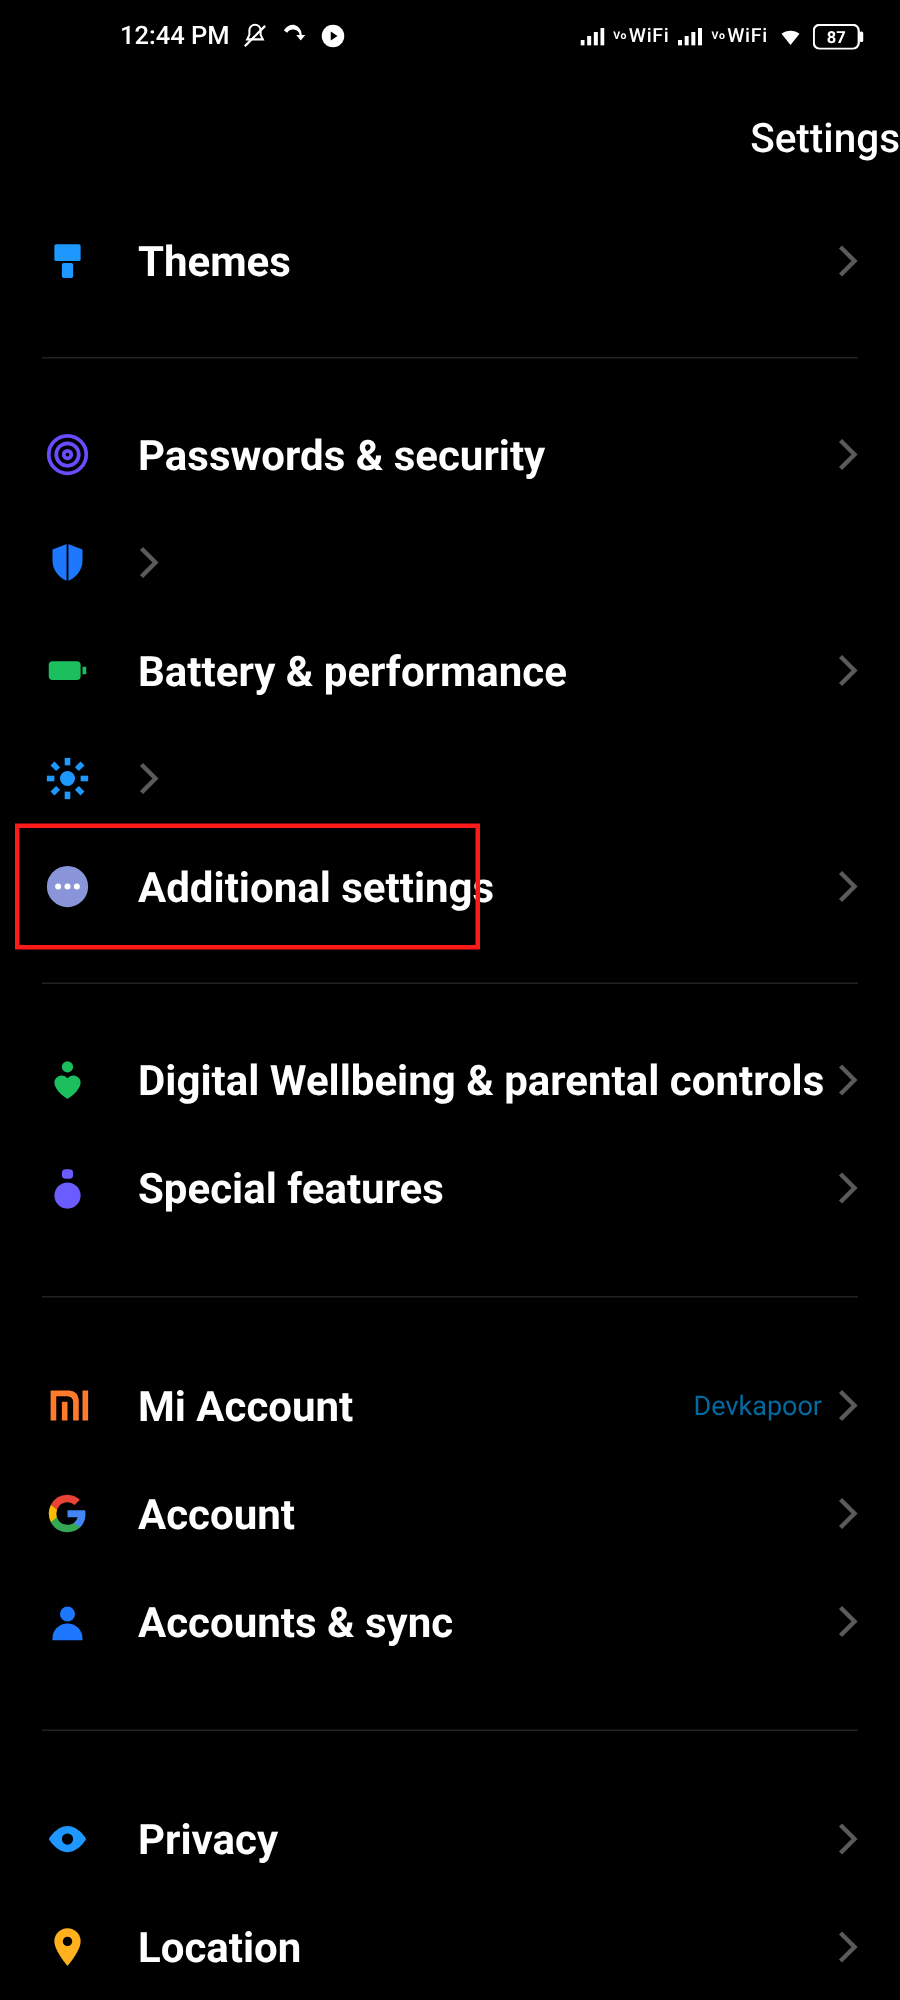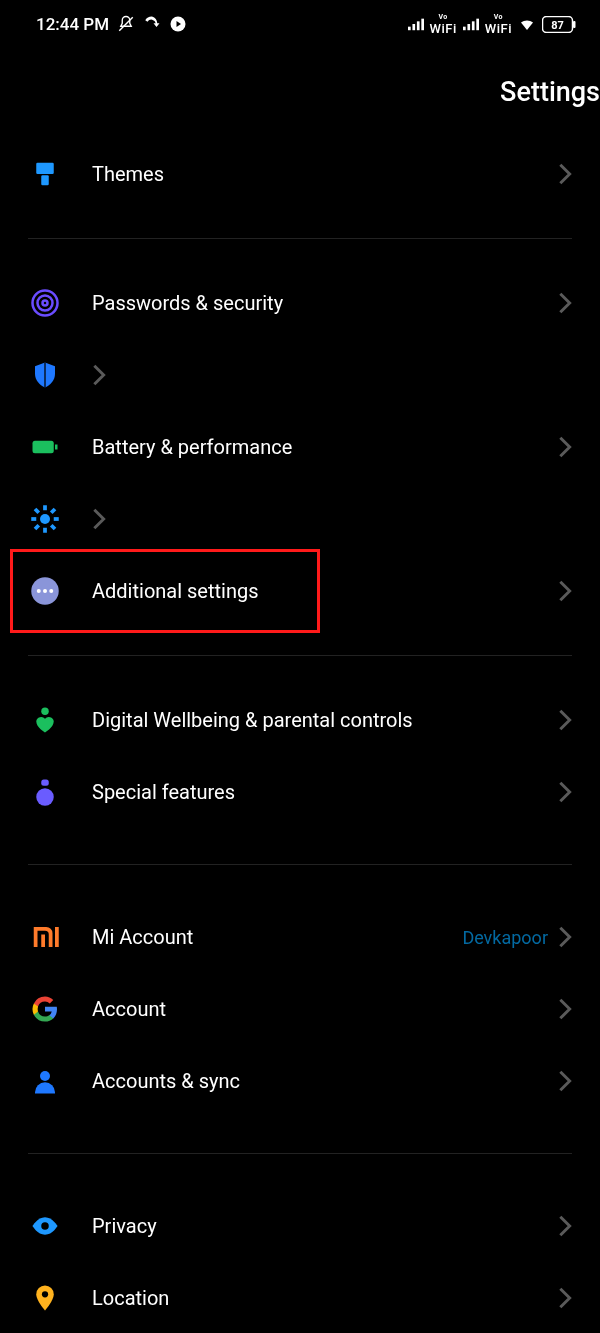--- a/index.html
+++ b/index.html
@@ -11,20 +11,21 @@
     font-family: -apple-system, "Segoe UI", Roboto, sans-serif;
     overflow: hidden;
   }
   .status-bar {
     height: 48px;
     display: flex;
     align-items: center;
     padding: 0 24px 0 36px;
     font-size: 17px;
     font-weight: 500;
+    margin-left: 44px;
   }
   .status-left { display: flex; align-items: center; gap: 8px; }
   .status-right { margin-left: auto; display: flex; align-items: center; gap: 6px; }
   .status-icon { width: 18px; height: 18px; display: inline-flex; align-items: center; justify-content: center; }
   .status-icon svg { width: 100%; height: 100%; }
 
   .page-title {
     text-align: right;
     font-size: 27px;
     font-weight: 500;
@@ -40,22 +41,22 @@
     padding: 0 28px 0 30px;
     position: relative;
   }
   .row .icon-slot {
     width: 62px;
     display: flex;
     align-items: center;
   }
   .row .icon-slot svg { width: 30px; height: 30px; }
   .row .label {
-    font-size: 20px;
-    font-weight: 400;
+    font-size: 28px;
+    font-weight: 700;
     flex: 1;
   }
   .row .trailing {
     font-size: 18px;
     color: #0369a1;
     margin-right: 10px;
   }
   .chevron {
     width: 14px; height: 24px;
     display: flex; align-items: center;
@@ -71,21 +72,21 @@
     width: 310px;
     border: 3px solid #ff1a1a;
     pointer-events: none;
   }
 
   .battery {
     display:inline-flex; align-items:center;justify-content:flex-end;
   }
 
   .sig-col {
-    display:flex; flex-direction:column; align-items:center; gap:1px;
+    display:flex; flex-direction:row; align-items:center; gap:1px;
   }
   .sig-col .vo { font-size:7px; line-height:1; letter-spacing:0.5px; font-weight:700; }
   .sig-col .wifi { font-size:13px; line-height:1; letter-spacing:0.5px; }
 </style>
 </head>
 <body>
 
 <div class="status-bar">
   <div class="status-left">
     <span>12:44 PM</span>

